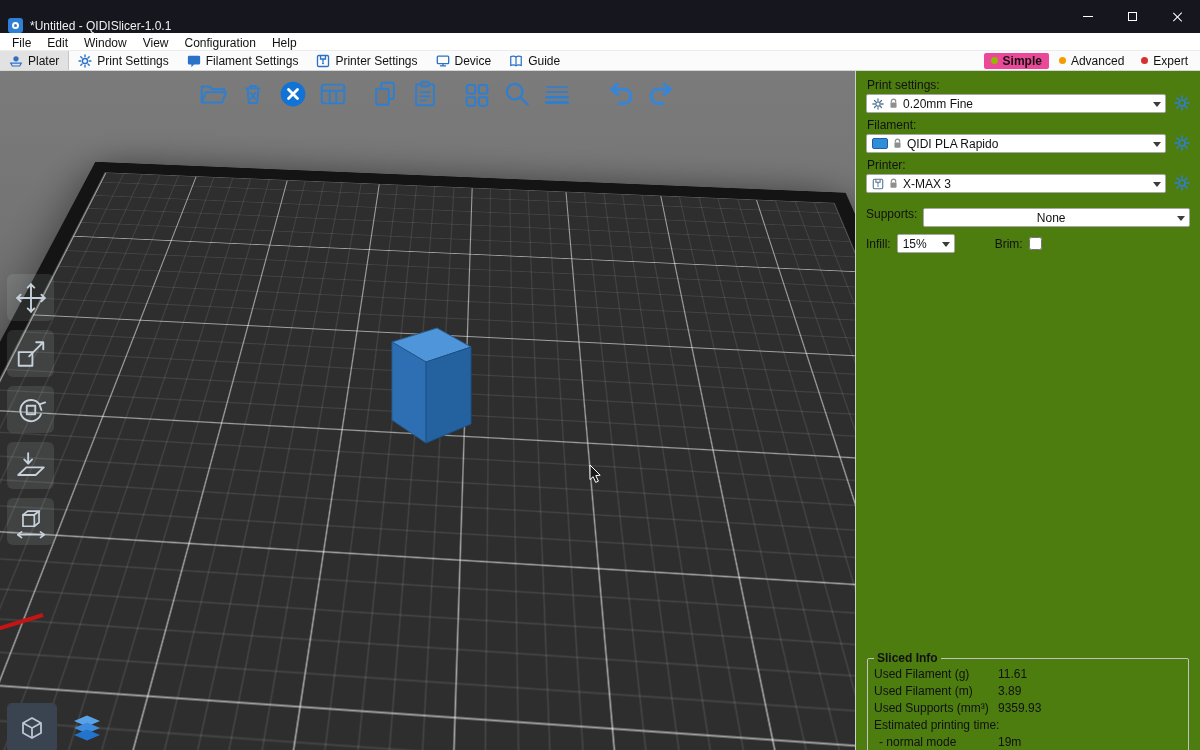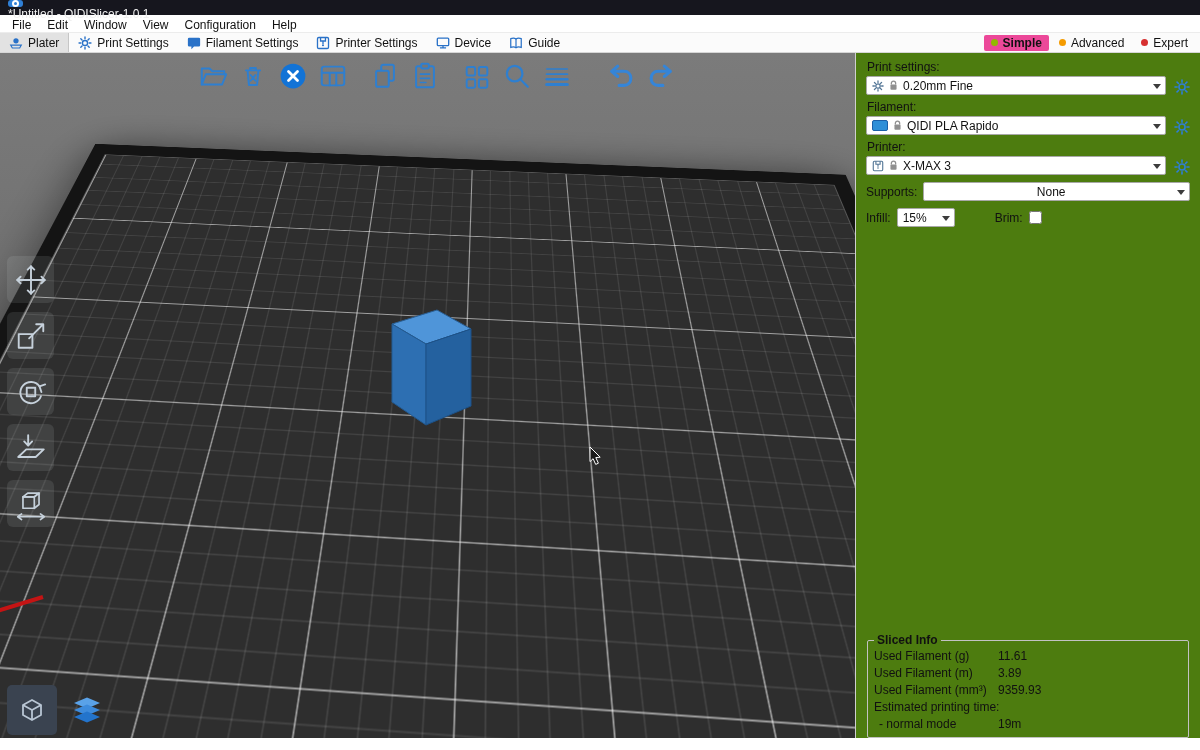--- a/index.html
+++ b/index.html
@@ -3,21 +3,21 @@
 <meta charset="utf-8">
 <style>
   * { box-sizing: border-box; }
   html,body { margin:0; padding:0; }
   body {
     width:1200px; height:750px; overflow:hidden; position:relative;
     font-family:"Liberation Sans","DejaVu Sans",sans-serif; font-size:12px; color:#111; background:#fff;
   }
 
   
-  .titlebar { height:15px; background:#16161e; display:flex; align-items:flex-start; padding-left:8px;flex-direction:column; }
+  .titlebar { height:33px; background:#16161e; display:flex; align-items:flex-end; padding-left:8px; }
   .app-icon { width:15px; height:15px; background:#2f7fd6; border-radius:3px; display:flex; align-items:center; justify-content:center; margin-right:7px; }
   .app-icon i { display:block; width:7px; height:7px; border:2px solid #fff; border-radius:50%; }
   .title-text { color:#f0f0f0; }
   .win-btns { margin-left:auto; display:flex; height:100%; }
   .win-btn { width:45px; display:flex; align-items:center; justify-content:center; }
   .min-glyph { width:10px; height:0; border-top:1.4px solid #fff; display:block; }
   .max-glyph { width:9px; height:9px; border:1.3px solid #fff; display:block; }
   .close-glyph { position:relative; width:12px; height:12px; display:block; }
   .close-glyph::before,.close-glyph::after { content:""; position:absolute; left:5.5px; top:0; width:1.4px; height:12px; background:#fff; }
   .close-glyph::before { transform:rotate(45deg); }
@@ -70,25 +70,25 @@
 
   
   .view-bar { position:absolute; left:7px; bottom:3px; display:flex; gap:5px; }
   .view-btn { width:50px; height:50px; border-radius:5px; display:flex; align-items:center; justify-content:center; }
   .view-btn.sel { background:#3a4350; }
 
   
   .sidebar { width:345px; height:685px; background:#4d7c0f; border-left:1px solid #cfcfcf;
     display:flex; flex-direction:column; padding:5px 10px 0; }
   .sb-label { margin:2px 1px 2px; }
-  .sb-combo-row { display:flex; align-items:flex-end; gap:7px; margin-bottom:3px; }
+  .sb-combo-row { display:flex; align-items:flex-start; gap:7px; margin-bottom:3px; }
   .combo { flex:1; height:19px; border:1px solid #a8a8a8; border-radius:2px; background:#fff;
     display:flex; align-items:center; gap:5px; padding:0 16px 0 5px; position:relative; }
   .combo-sm { flex:0 0 58px; }
-  .combo-center { justify-content:center; }
+  .combo-center { justify-content:center;margin-top:8px; }
   .chev { position:absolute; right:4px; top:7px; width:0; height:0;
     border:4px solid transparent; border-top:5px solid #3c3c3c; }
   .combo-text { white-space:nowrap; overflow:hidden; }
   .ci { display:flex; flex:0 0 auto; }
   .gear-btn { width:17px; height:17px; display:flex; align-items:center; justify-content:center; }
   .swatch { width:16px; height:11px; background:#2e8fd8; border:1px solid #1a5fa8; border-radius:2px; flex:0 0 auto; }
   .sb-inline-row { display:flex; align-items:center; gap:6px; margin:4px 0 3px; }
   .inline-label { flex:0 0 48px; }
   .brim-label { margin-left:34px; }
   .brim-cb { width:13px; height:13px; margin:0; }
@@ -504,21 +504,21 @@
       <legend>Sliced Info</legend>
       <div class="si-row">
         <span class="si-label">Used Filament (g)</span>
         <span class="si-value">11.61</span>
       </div>
       <div class="si-row">
         <span class="si-label">Used Filament (m)</span>
         <span class="si-value">3.89</span>
       </div>
       <div class="si-row">
-        <span class="si-label">Used Filament (mm³)</span>
+        <span class="si-label">Used Supports (mm³)</span>
         <span class="si-value">9359.93</span>
       </div>
       <div class="si-row">
         <span class="si-label" style="width:auto">Estimated printing time:</span>
       </div>
       <div class="si-row">
         <span class="si-label si-indent">- normal mode</span>
         <span class="si-value">19m</span>
       </div>
     </fieldset>

